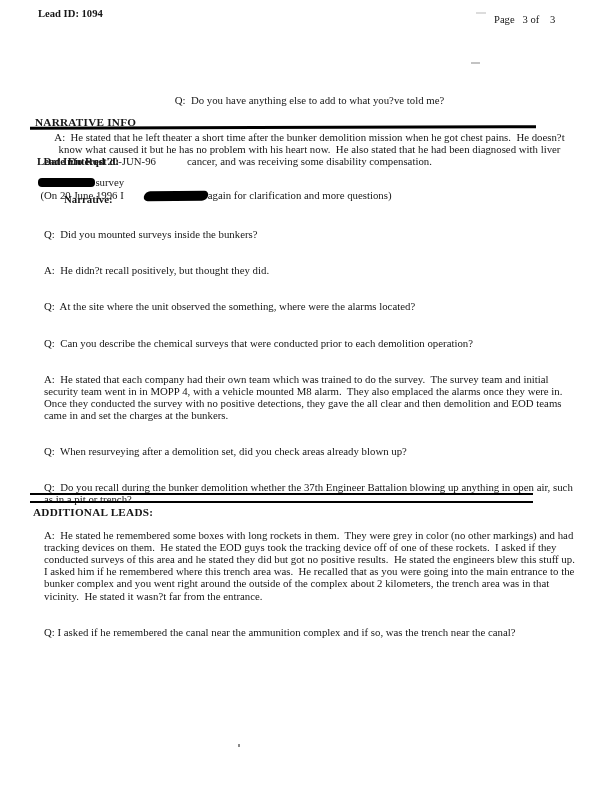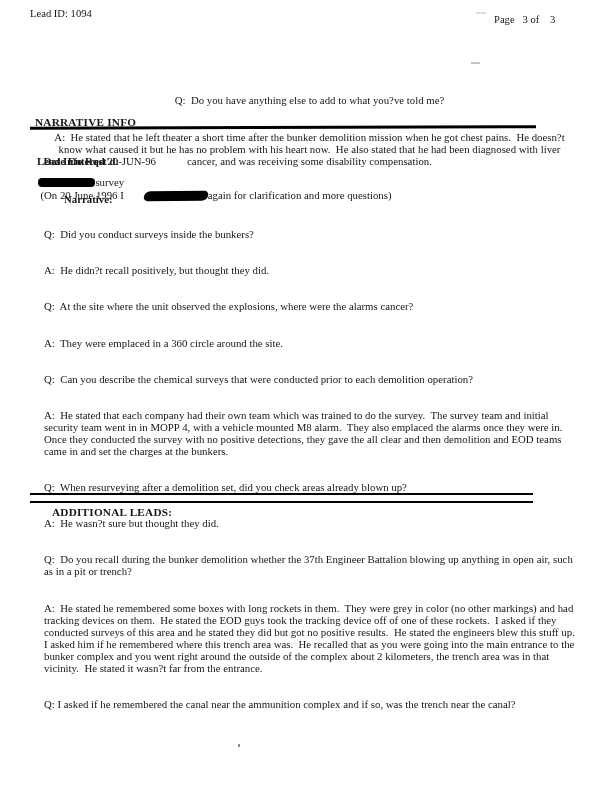--- a/index.html
+++ b/index.html
@@ -19,21 +19,21 @@
   .rule-thin{background:#000;height:2.2px;}
   .info-row{font-size:10.8px;white-space:pre;}
   .redact-bar{display:inline-block;background:#000;border-radius:4px;vertical-align:-1px;}
   .redact-bar.b1{width:57px;height:9px;}
   .redact-bar.b2{width:64px;height:10px;margin-left:20px;border-radius:5px;transform:skewX(-14deg) rotate(-0.6deg);vertical-align:-2px;}
   .artifact{position:absolute;}
 </style>
 </head>
 <body>
 
-<div class="abs hdr-small" style="left:30px;top:8px;">Lead ID: 1094</div>
+<div class="abs hdr-small" style="left:38px;top:8px;font-weight:bold;">Lead ID: 1094</div>
 <div class="abs hdr-small" style="left:494px;top:14px;">Page   3 of    3</div>
 
 <div class="abs doc-text" style="left:44px;top:70px;width:531px;text-align:center;">
   <p>Q:  Do you have anything else to add to what you?ve told me?</p>
   <p>A:  He stated that he left theater a short time after the bunker demolition mission when he got chest pains.  He doesn?t know what caused it but he has no problem with his heart now.  He also stated that he had been diagnosed with liver cancer, and was receiving some disability compensation.</p>
 </div>
 
 <div class="abs rule-thick" style="left:30px;top:125.5px;width:506px;"></div>
 
 <div class="abs section-head" style="left:35px;top:116px;">NARRATIVE INFO</div>
@@ -48,34 +48,32 @@
   <span class="redact-bar b1"></span><span>survey</span>
 </div>
 
 <div class="abs info-row" style="left:35px;top:177px;">
   <span>(On 20 June 1996 I</span><span class="redact-bar b2"></span><span>again for clarification and more questions)</span>
 </div>
 
 <div class="abs info-row field-label" style="left:40px;top:193px;margin-left:24px;">Narrative:</div>
 
 <div class="abs qa-block" style="left:44px;top:204px;width:531px;">
-  <p>Q:  Did you conduct surveys inside the bunkers?</p>
+  <p>Q:  Did you mounted surveys inside the bunkers?</p>
   <p>A:  He didn?t recall positively, but thought they did.</p>
-  <p>Q:  At the site where the unit observed the explosions, where were the alarms cancer?</p>
-  <p>A:  They were emplaced in a 360 circle around the site.</p>
+  <p>Q:  At the site where the unit observed the something, where were the alarms located?</p>
   <p>Q:  Can you describe the chemical surveys that were conducted prior to each demolition operation?</p>
   <p>A:  He stated that each company had their own team which was trained to do the survey.  The survey team and initial security team went in in MOPP 4, with a vehicle mounted M8 alarm.  They also emplaced the alarms once they were in.  Once they conducted the survey with no positive detections, they gave the all clear and then demolition and EOD teams came in and set the charges at the bunkers.</p>
   <p>Q:  When resurveying after a demolition set, did you check areas already blown up?</p>
-  <p>A:  He wasn?t sure but thought they did.</p>
   <p>Q:  Do you recall during the bunker demolition whether the 37th Engineer Battalion blowing up anything in open air, such as in a pit or trench?</p>
   <p>A:  He stated he remembered some boxes with long rockets in them.  They were grey in color (no other markings) and had tracking devices on them.  He stated the EOD guys took the tracking device off of one of these rockets.  I asked if they conducted surveys of this area and he stated they did but got no positive results.  He stated the engineers blew this stuff up.  I asked him if he remembered where this trench area was.  He recalled that as you were going into the main entrance to the bunker complex and you went right around the outside of the complex about 2 kilometers, the trench area was in that vicinity.  He stated it wasn?t far from the entrance.</p>
   <p>Q: I asked if he remembered the canal near the ammunition complex and if so, was the trench near the canal?</p>
   
 </div>
 
 <div class="abs rule-thin" style="left:30px;top:493px;width:503px;"></div>
 <div class="abs rule-thin" style="left:30px;top:501px;width:503px;"></div>
 
-<div class="abs section-head" style="left:33px;top:506px;margin-left:19px;">ADDITIONAL LEADS:</div>
+<div class="abs section-head" style="left:33px;top:506px;">ADDITIONAL LEADS:</div>
 
 <div class="artifact" style="left:471px;top:62px;width:9px;height:2px;background:#c3c3c3;"></div>
 <div class="artifact" style="left:476px;top:12px;width:10px;height:2px;background:#dcdcdc;"></div>
 <div class="artifact" style="left:238px;top:744px;width:2px;height:3px;background:#8a8a8a;"></div>
 
 </body></html>

